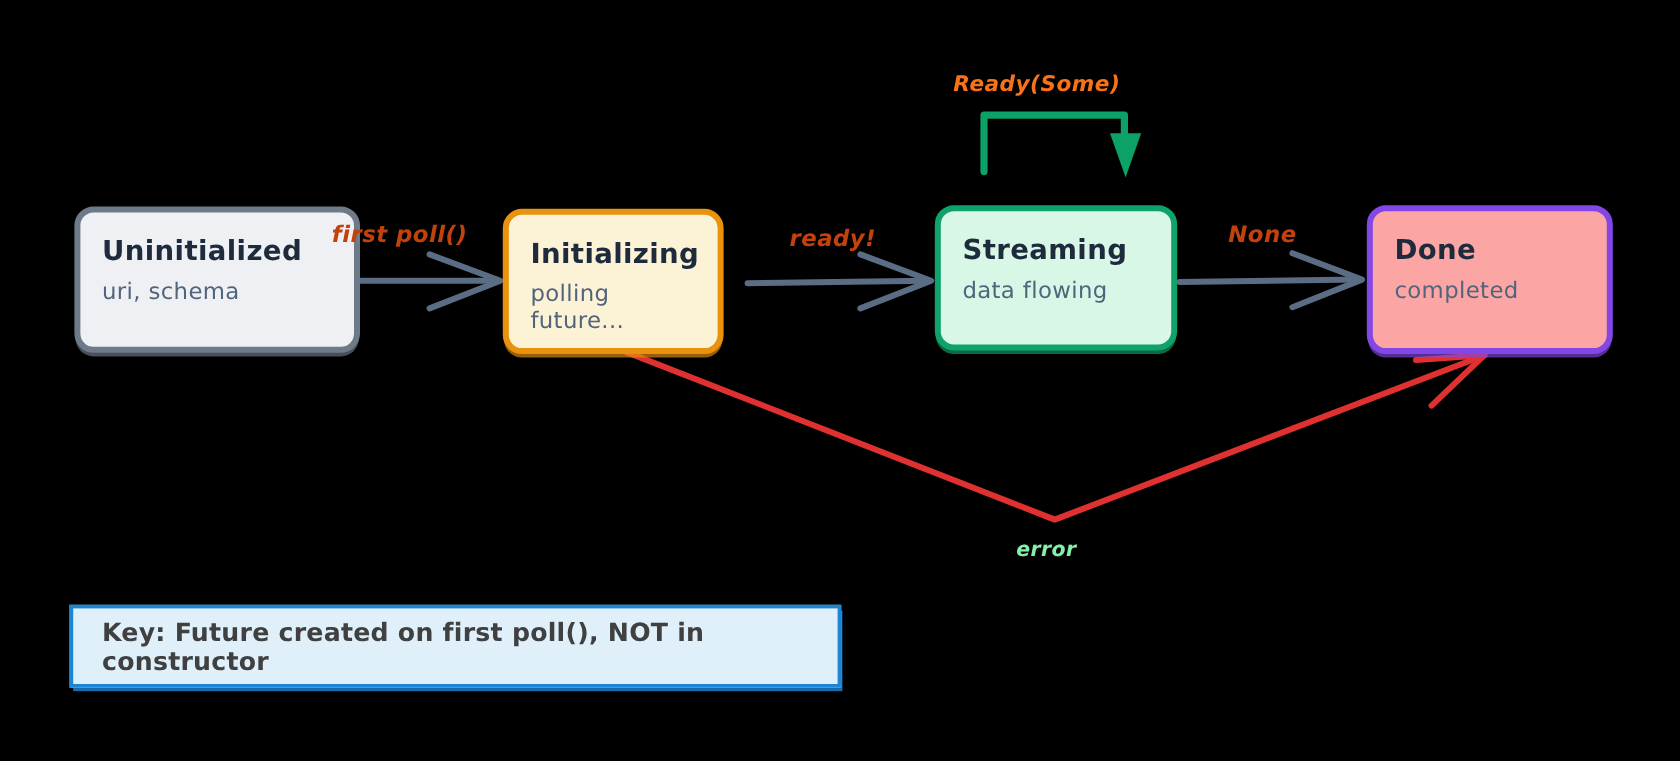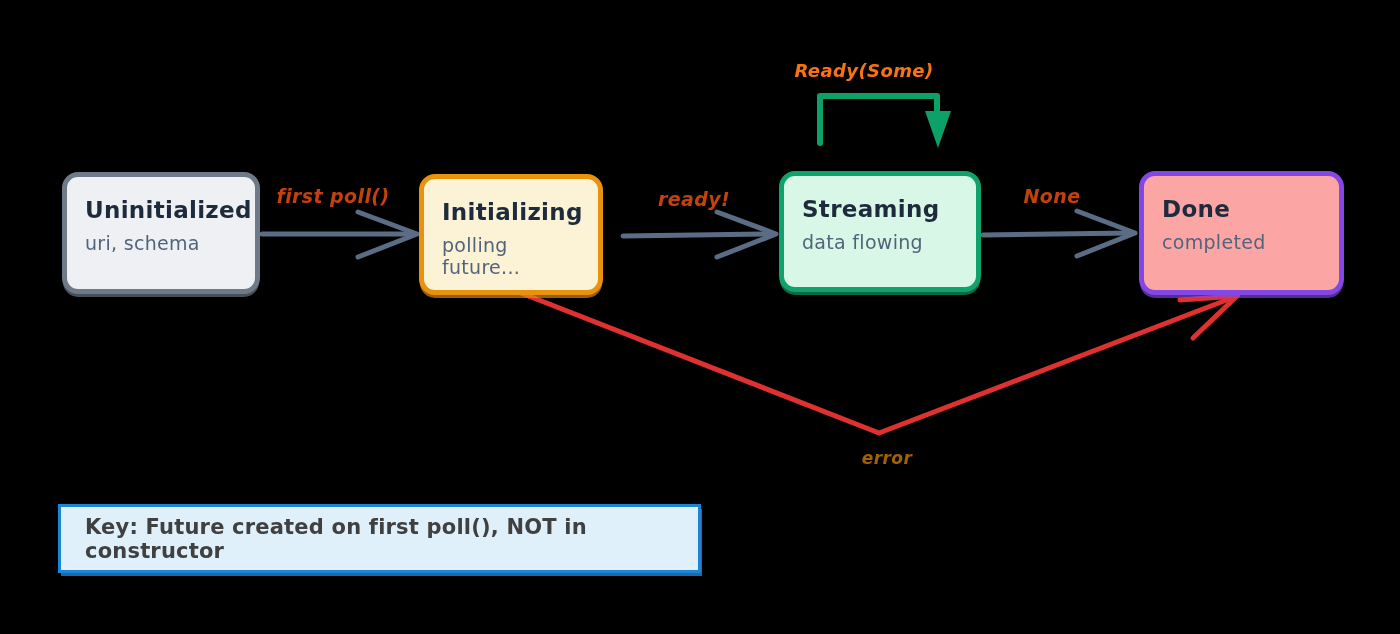--- a/index.html
+++ b/index.html
@@ -10,36 +10,36 @@
   .edges{position:absolute;inset:0;width:1400px;height:634px;}
 
   .state{
     position:absolute;box-sizing:border-box;border-radius:16px;
     display:flex;flex-direction:column;justify-content:flex-start;
     padding:20px 18px 0 18px;border:5px solid;
   }
   .state .title{font-size:23px;font-weight:600;color:#1d2b3d;letter-spacing:.3px;}
   .state .subtitle{font-size:19px;color:#52647c;margin-top:9px;letter-spacing:.3px;}
 
-  .state--uninitialized{left:62px;top:172px;width:198px;height:122px;
+  .state--uninitialized{left:62px;top:172px;width:238px;height:122px;
     border-color:#6e7a88;background:#eef0f4;box-shadow:0 4px 0 -1px rgba(110,122,136,.65);}
   .state--initializing{left:419px;top:174px;width:184px;height:121px;
     border-color:#e8920e;background:#fcf3d7;box-shadow:0 4px 0 -1px rgba(232,146,14,.65);}
   .state--streaming{left:779px;top:171px;width:202px;height:121px;
     border-color:#0fa36b;background:#d9f7e6;box-shadow:0 4px 0 -1px rgba(15,163,107,.65);}
   .state--done{left:1139px;top:171px;width:205px;height:124px;
     border-color:#8247e5;background:#fca5a5;box-shadow:0 4px 0 -1px rgba(130,71,229,.65);}
 
   .edge-label{
     position:absolute;transform:translate(-50%,-50%);
     font-size:19px;font-weight:600;font-style:italic;color:#c2410c;
     letter-spacing:.4px;white-space:nowrap;
   }
   .edge-label--green{color:#f97316;font-size:18px;}
-  .edge-label--red{color:#a16207;font-size:17px;margin-left:15px;}
+  .edge-label--red{color:#86efac;font-size:17px;}
 
   .key-note{
     position:absolute;left:58px;top:504px;width:643px;height:69px;box-sizing:border-box;
     background:#dff0fb;border:3px solid #1d85d6;
     display:flex;align-items:center;padding-left:24px;
     box-shadow:2px 4px 0 -1px rgba(29,133,214,.8);
   }
   .key-note .key-text{font-size:21px;font-weight:600;color:#404040;letter-spacing:.2px;}
 </style>
 </head>

